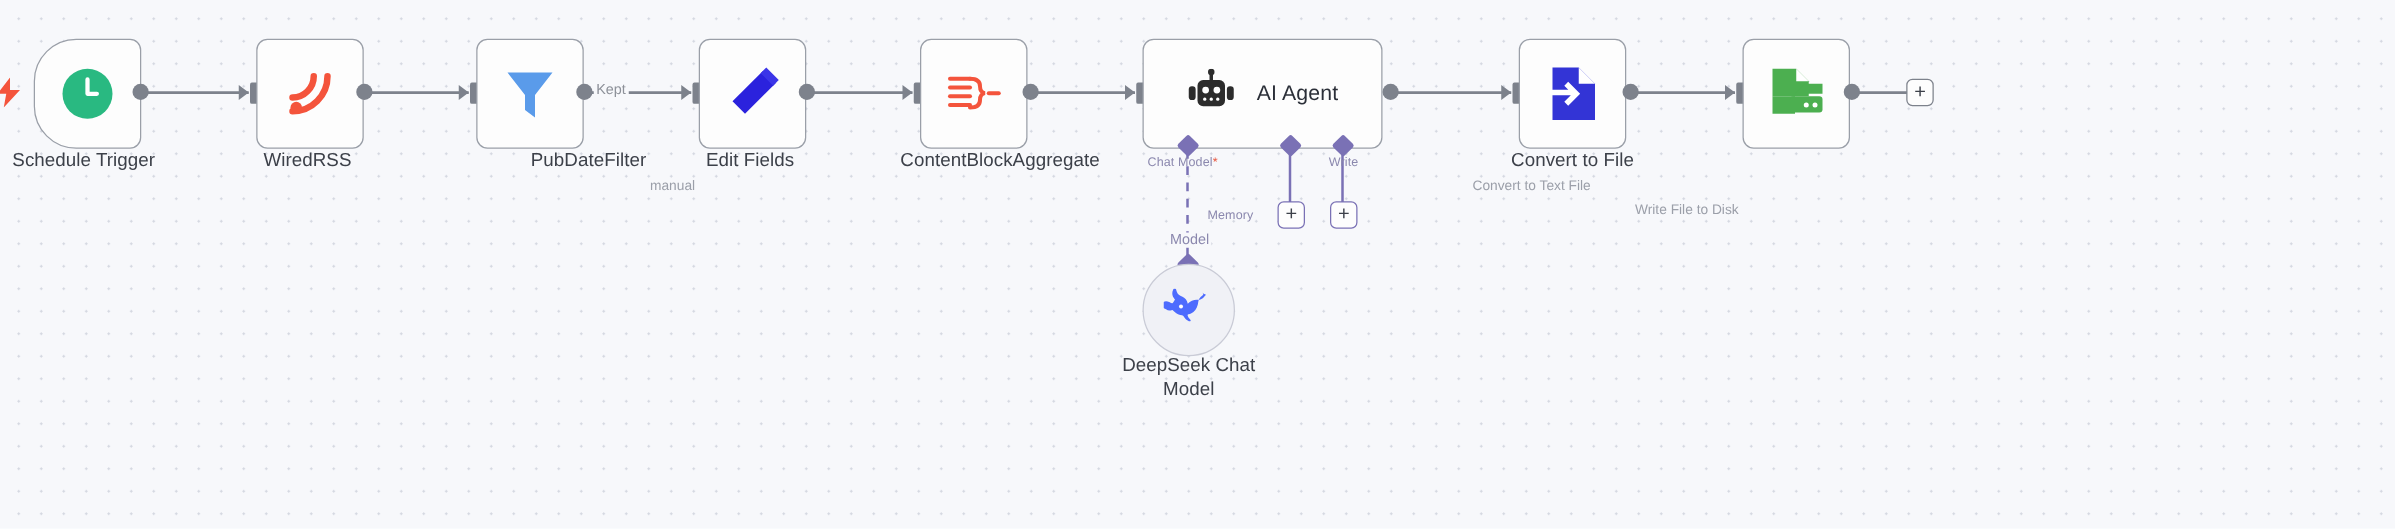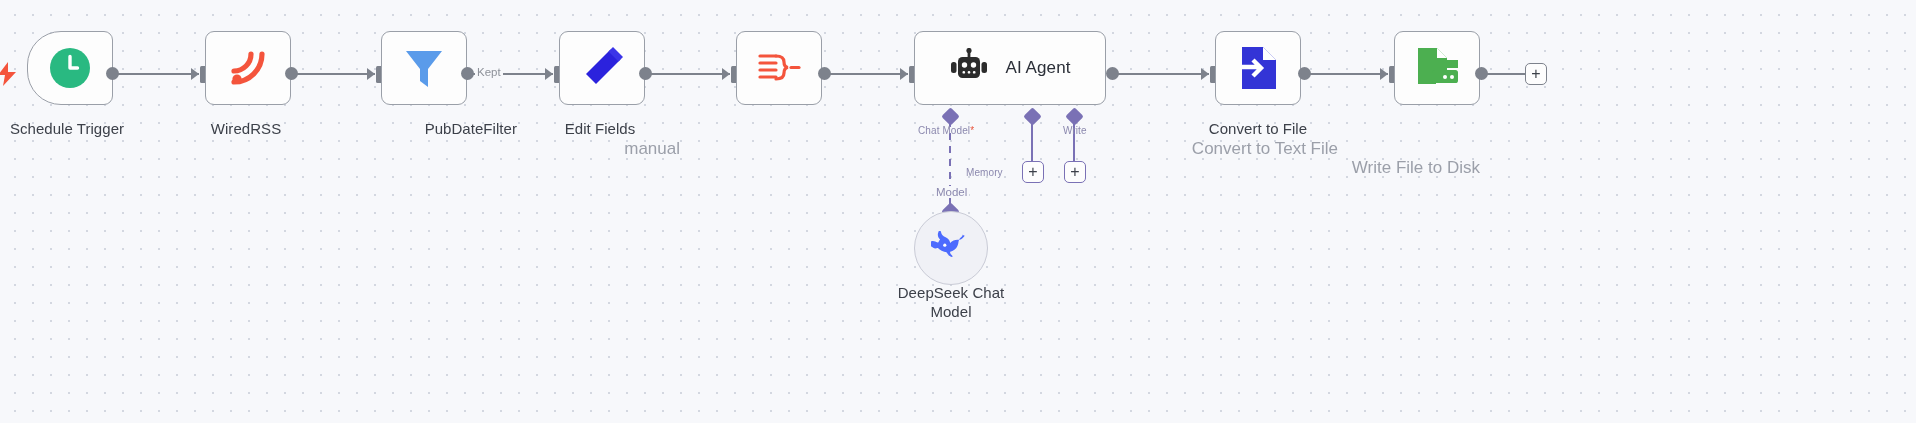--- a/index.html
+++ b/index.html
@@ -26,21 +26,21 @@
     position: absolute;
     left: 0; top: 0;
     width: 1916px; height: 423px;
     pointer-events: none;
   }
 
   
   .node {
     position: absolute;
     width: 86px;
-    height: 74px;
+    height: 88px;
     background: #fdfdfd;
     border: 1.6px solid #9a9fa8;
     border-radius: 9px;
     display: flex;
     align-items: center;
     justify-content: center;
   }
 
   .node.trigger {
     border-radius: 34px 9px 9px 34px;
@@ -78,22 +78,22 @@
     position: absolute;
     text-align: center;
     font-size: 15px;
     line-height: 19px;
     color: #3c4049;
     white-space: pre-line;
     letter-spacing: .05px;
   }
   .subcaption {
     position: absolute;
-    text-align: right;
-    font-size: 17px;
+    text-align: left;
+    font-size: 11px;
     line-height: 16px;
     color: #9b9fa9;
     white-space: nowrap;
   }
 
   
   .port-out {
     position: absolute;
     width: 13px; height: 13px;
     border-radius: 50%;
@@ -274,20 +274,21 @@
           <line x1="4" y1="15" x2="20" y2="15"></line>
           <line x1="4" y1="22" x2="20" y2="22"></line>
           <line x1="4" y1="29" x2="20" y2="29"></line>
         </g>
         <path d="M20 8 Q28 8 28 14 Q28 19 32 19.5 Q28 20 28 25 Q28 31 20 31" fill="none" stroke="#f4543c" stroke-width="3.2" stroke-linecap="round"></path>
         <line x1="35" y1="19.5" x2="43" y2="19.5" stroke="#f4543c" stroke-width="3.2" stroke-linecap="round"></line>
       </svg>
     </span>
   </div>
   <div class="port-out" style="left:818px; top:67px;"></div>
+  <div class="caption" style="left:680px; top:119px; width:240px;">ContentBlockAggregate</div>
 
   <div class="arrow-head" style="left:900px; top:68px;"></div>
   <div class="port-in" style="left:909px; top:66px;"></div>
   <div class="node wide" style="left:914px; top:31px;">
     <div class="node-inner">
       <span class="node-icon">
         <svg width="40" height="40" viewBox="0 0 40 40">
           <rect x="9" y="9" width="22" height="21" rx="4.5" fill="#2c2c2c"></rect>
           <rect x="2" y="14" width="5.5" height="11" rx="2.5" fill="#2c2c2c"></rect>
           <rect x="32.5" y="14" width="5.5" height="11" rx="2.5" fill="#2c2c2c"></rect>

